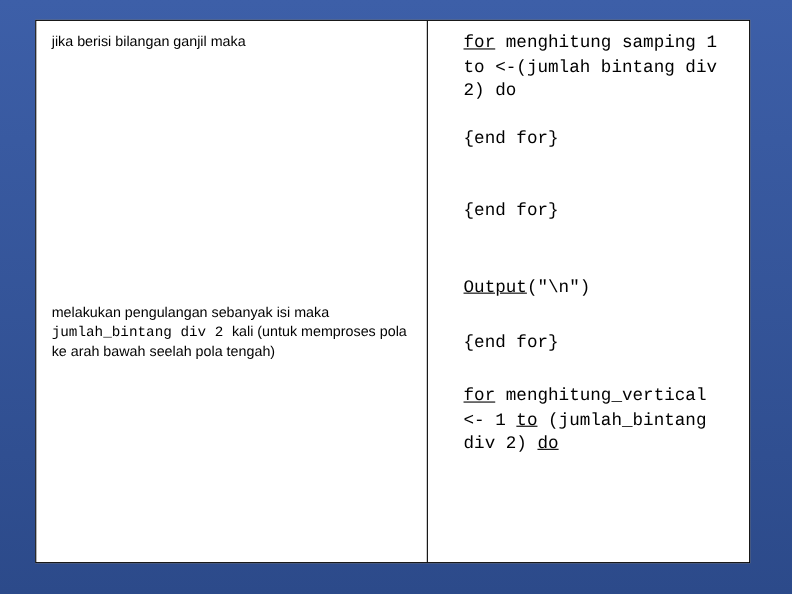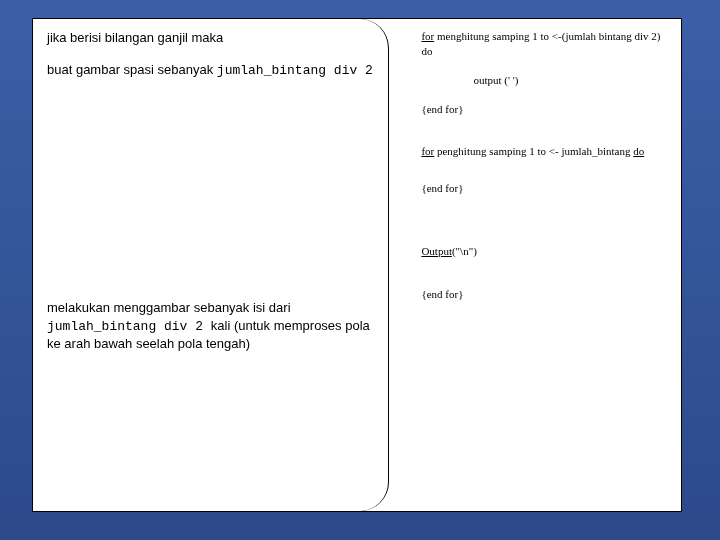--- a/index.html
+++ b/index.html
@@ -14,83 +14,78 @@
     width: 100%;
     height: 100%;
     border: 1.5px solid #000;
     display: flex;
   }
   .col {
     padding: 10px 12px 6px 14px;
     font-size: 13px;
     line-height: 1.35;
     color: #000;
-    border-radius: 29px;
   }
   .col-left {
     width: 55%;
     border-right: 1.5px solid #000;
   }
   .col-right {
     width: 45%;
-    font-family: Liberation Serif, serif;
-    font-size: 11px;
+    font-family: Liberation Mono, monospace;
+    font-size: 16px;
   }
   .mono { font-family: "Courier New", Courier, monospace; }
   .u { text-decoration: underline; }
   .blk { margin-bottom: 6px; }
   .ind1 { padding-left: 18px; }
   .ind3 { padding-left: 70px; }
   .sp-sm { height: 8px; }
   .sp-md { height: 22px; }
   .sp-lg { height: 42px; }
   .sp-xl { height: 56px; }
 </style>
 </head>
 <body>
 
 <div class="sheet">
 
   <div class="col col-left">
     <div class="blk">jika berisi bilangan ganjil maka</div>
     <div class="sp-sm"></div>
-    <div class="blk">
-      <span>buat gambar  spasi  sebanyak </span><span class="mono">jumlah_bintang div 2</span>
-    </div>
     <div class="sp-xl"></div>
     <div style="height:150px"></div>
     <div class="sp-sm"></div>
     <div class="blk">
-      <span>melakukan menggambar sebanyak isi dari </span><span class="mono">jumlah_bintang div 2 </span><span>kali (untuk memproses pola ke arah bawah seelah pola tengah)</span>
+      <span>melakukan pengulangan sebanyak isi maka </span><span class="mono">jumlah_bintang div 2 </span><span>kali (untuk memproses pola ke arah bawah seelah pola tengah)</span>
     </div>
   </div>
 
   <div class="col col-right">
     <div class="blk ind1">
       <span class="u">for</span><span> menghitung samping 1 to &lt;-(jumlah bintang div 2) do</span>
     </div>
     <div class="sp-sm"></div>
-    <div class="blk ind3">output (' ')</div>
     <div class="sp-sm"></div>
     <div class="blk ind1">
       <span>{end </span><span>for</span><span>}</span>
     </div>
     <div class="sp-md"></div>
-    <div class="blk ind1">
-      <span class="u">for</span><span> penghitung samping 1 to &lt;- jumlah_bintang </span><span class="u">do</span>
-    </div>
     <div class="sp-sm"></div>
     <div class="sp-sm"></div>
     <div class="blk ind1">
       <span>{end </span><span>for</span><span>}</span>
     </div>
     <div class="sp-lg"></div>
     <div class="blk ind1">
       <span class="u">Output</span><span>("\n")</span>
     </div>
     <div class="sp-md"></div>
     <div class="blk ind1">
       <span>{end </span><span>for</span><span>}</span>
     </div>
     <div class="sp-md"></div>
+    <div class="blk ind1">
+      <span class="u">for</span><span> menghitung_vertical &lt;- 1 </span><span class="u">to</span><span> (jumlah_bintang div 2) </span><span class="u">do</span>
+    </div>
   </div>
 
 </div>
 
 </body></html>

